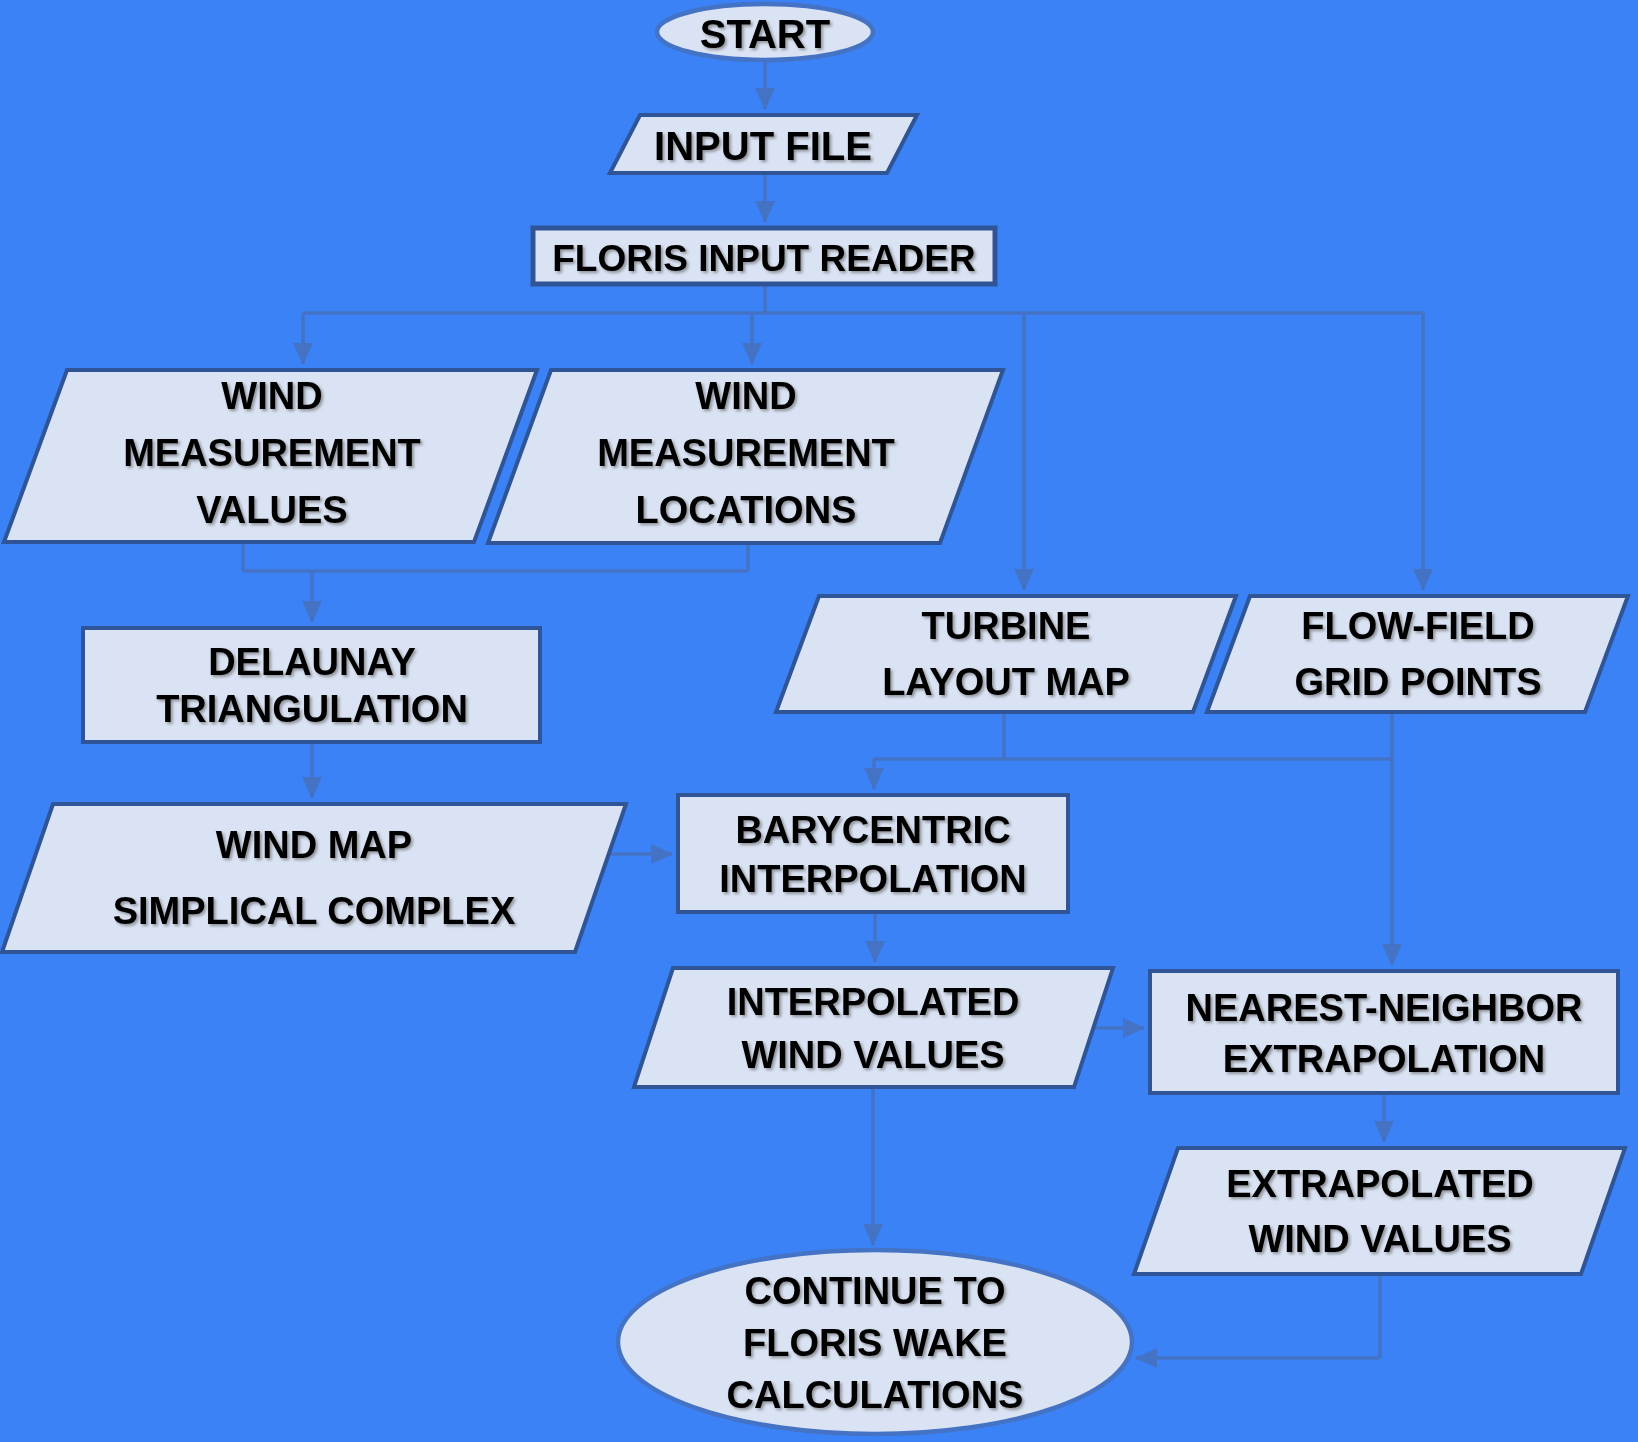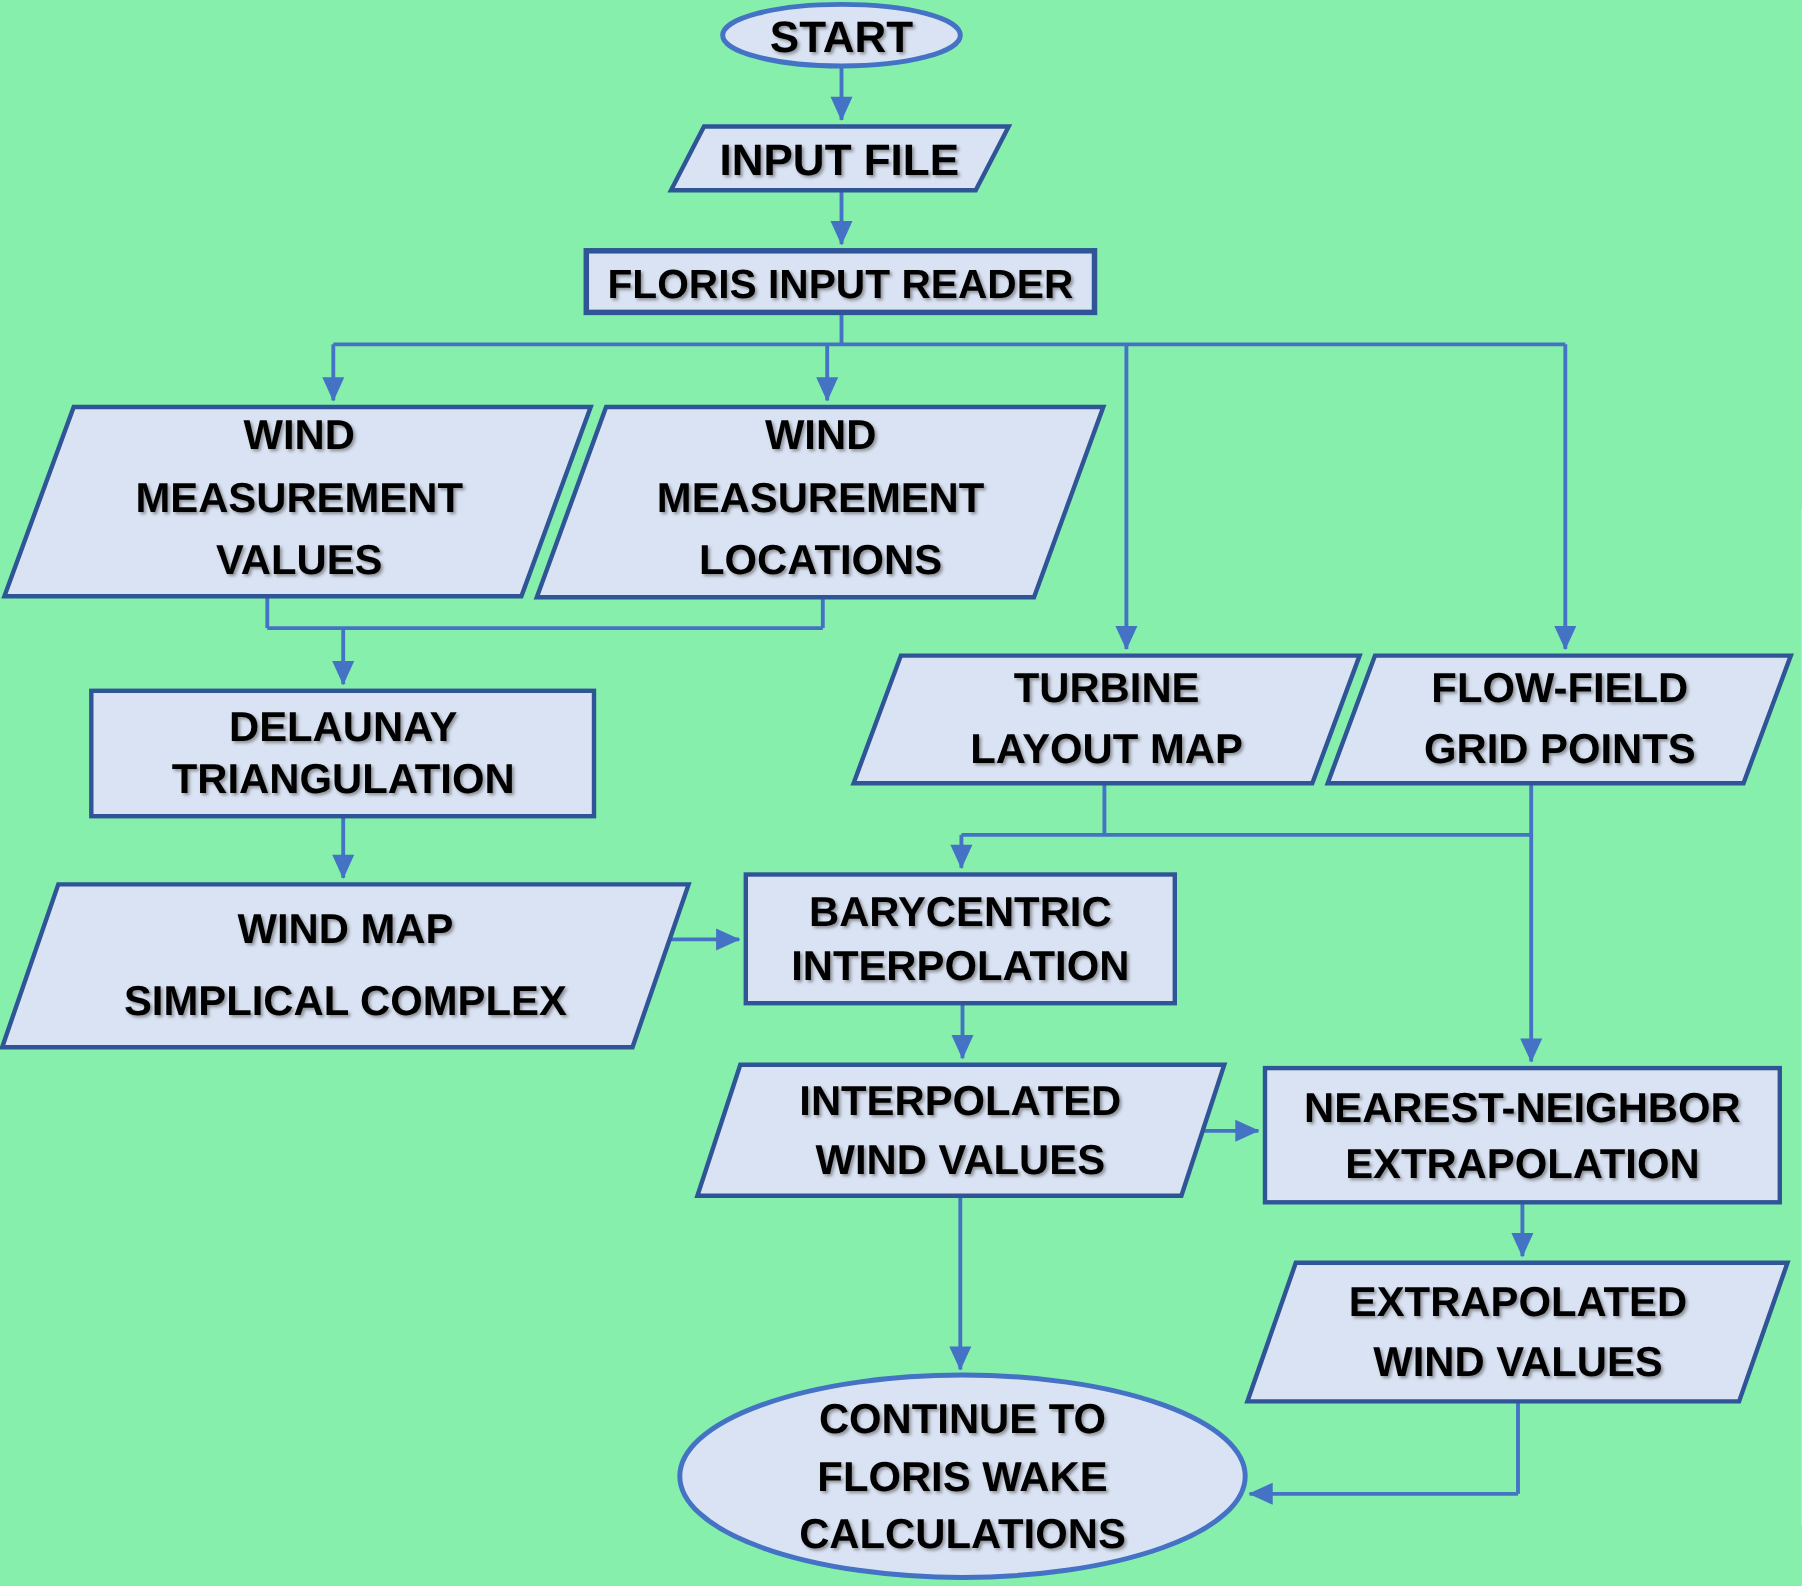--- a/index.html
+++ b/index.html
@@ -3,21 +3,21 @@
 <meta charset="utf-8">
 <style>
   :root{
     --shape-fill:#dae3f3;
     --shape-border:#2f5597;
     --terminator-border:#4472c4;
     --arrow:#4472c4;
     --text:#000000;
   }
   html,body{margin:0;padding:0;background:#ffffff;}
-  .canvas-wrap{width:1638px;height:1442px;background:#86efac;}
+  .canvas-wrap{width:1638px;height:1442px;background:#3b82f6;}
   svg{display:block;}
   .shape{fill:var(--shape-fill);stroke:var(--shape-border);stroke-width:4;}
   .shape.thick{stroke-width:5;}
   .terminator{fill:var(--shape-fill);stroke:var(--terminator-border);stroke-width:4.5;}
   .edge{stroke:var(--arrow);stroke-width:3.5;fill:none;}
   .lbl{
     font-family:"Liberation Sans", sans-serif;
     font-weight:bold;
     font-size:38px;
     fill:var(--text);

